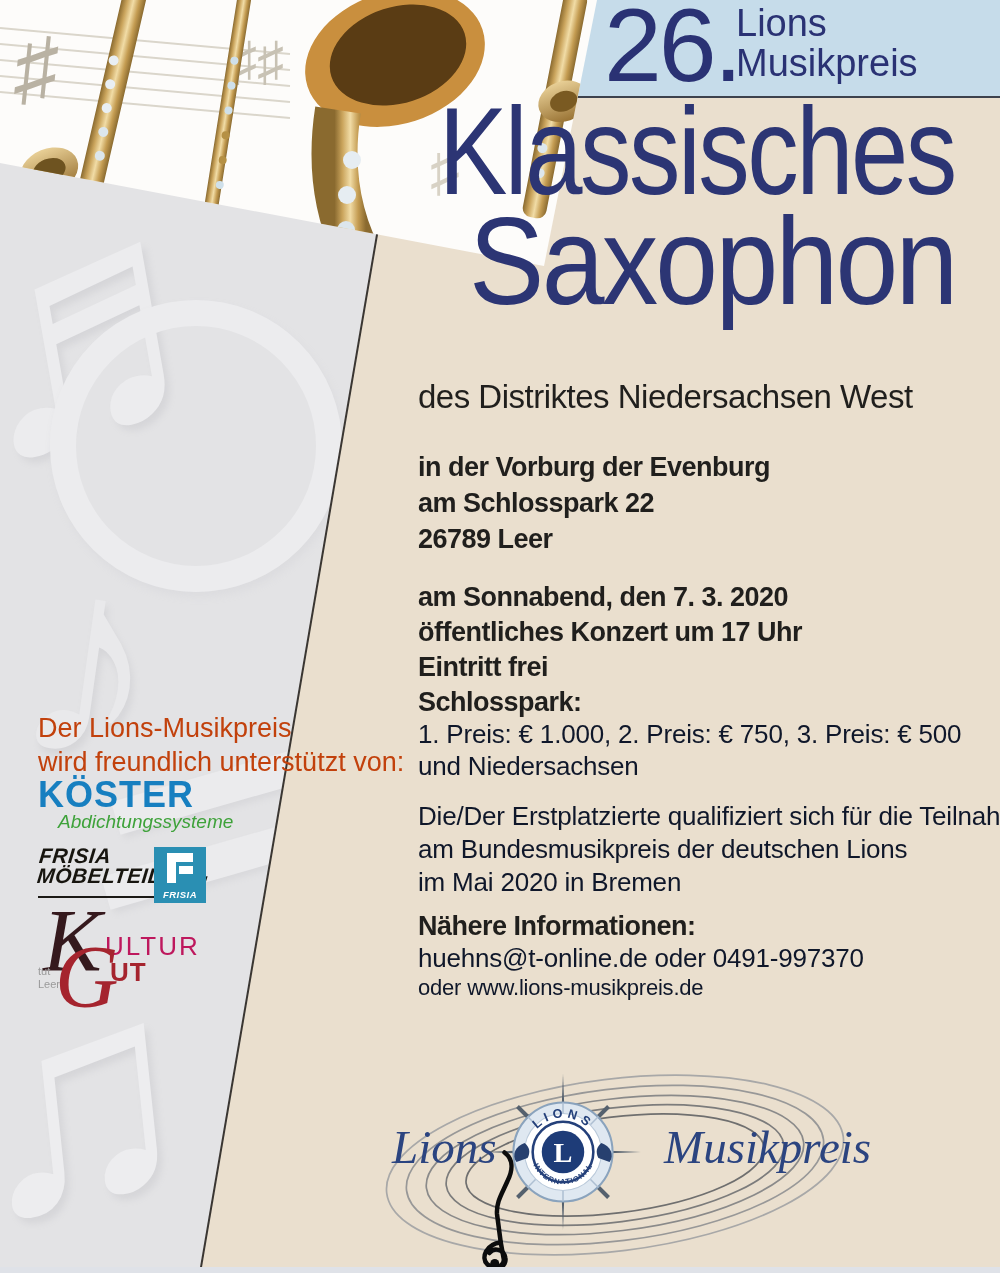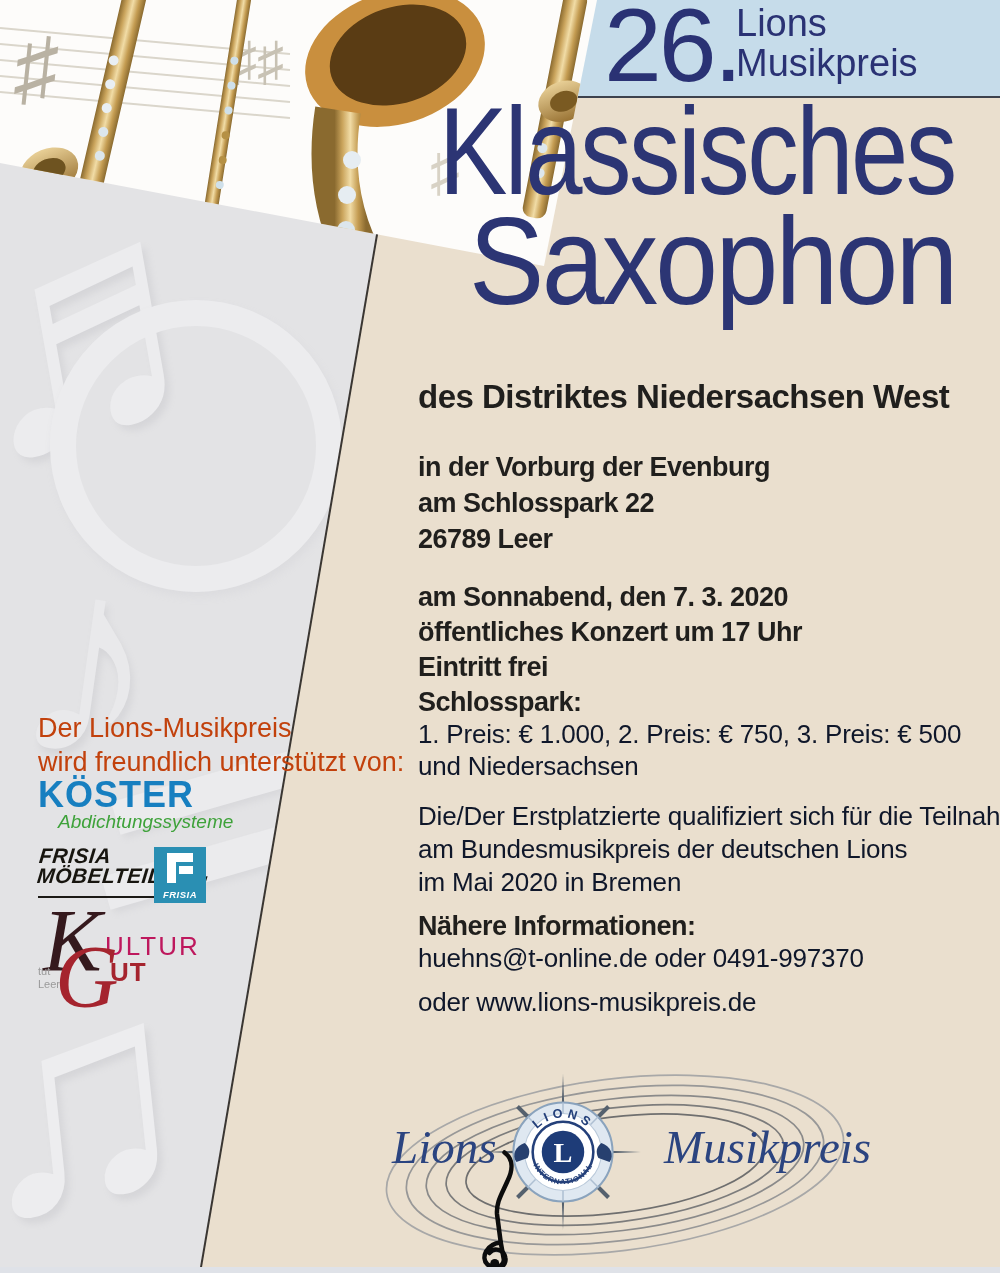--- a/index.html
+++ b/index.html
@@ -31,31 +31,31 @@
   
   .title{position:absolute;right:45px;top:96px;text-align:right;color:#2c3574;z-index:5;}
   .title .t1,.title .t2{display:block;line-height:110px;font-size:124px;letter-spacing:-3px;white-space:nowrap;}
   .title .t1 span,.title .t2 span{display:inline-block;transform-origin:right center;}
   .title .t1 span{transform:scaleX(.83);}
   .title .t2 span{transform:scaleX(.91);}
 
   
   .col{position:absolute;left:418px;z-index:5;color:#201f1d;white-space:nowrap;}
   .b{font-weight:bold;letter-spacing:-.5px;}
-  .sub{top:378px;font-size:33px;font-weight:bold;letter-spacing:-.5px;}
+  .sub{top:378px;font-size:33px;font-weight:normal;letter-spacing:-.5px;}
   .venue{top:449px;font-size:27px;line-height:36px;}
   .event{top:580px;font-size:27px;line-height:35px;}
   .prizes-h{top:687px;font-size:27px;}
   .reg{font-weight:400;color:#0f172a;letter-spacing:-.2px;}
   .prizes-1{top:719px;font-size:26px;}
   .prizes-2{top:751px;font-size:26px;}
   .qual{top:800px;font-size:26px;line-height:33px;}
   .info-h{top:911px;font-size:27px;}
   .info-1{top:943px;font-size:26px;}
-  .info-2{top:975px;font-size:26px;margin-top:12px;}
+  .info-2{top:975px;font-size:22px;}
 
   
   .sp-intro{position:absolute;left:38px;top:711px;font-size:27px;line-height:34px;color:#c2410c;z-index:5;}
   .koster{position:absolute;left:38px;top:778px;z-index:5;}
   .koster .kn{font-size:36px;font-weight:800;letter-spacing:1px;color:#177fc0;line-height:34px;}
   .koster .kt{font-size:19px;font-style:italic;color:#3ea23a;margin-left:20px;line-height:20px;}
   .frisia{position:absolute;left:38px;top:846px;z-index:5;color:#17150f;}
   .frisia .ft{transform:skewX(-6deg);font-weight:bold;font-style:italic;line-height:20px;}
   .frisia .f1{font-size:21px;letter-spacing:.5px;}
   .frisia .f2{font-size:21px;letter-spacing:.5px;}

